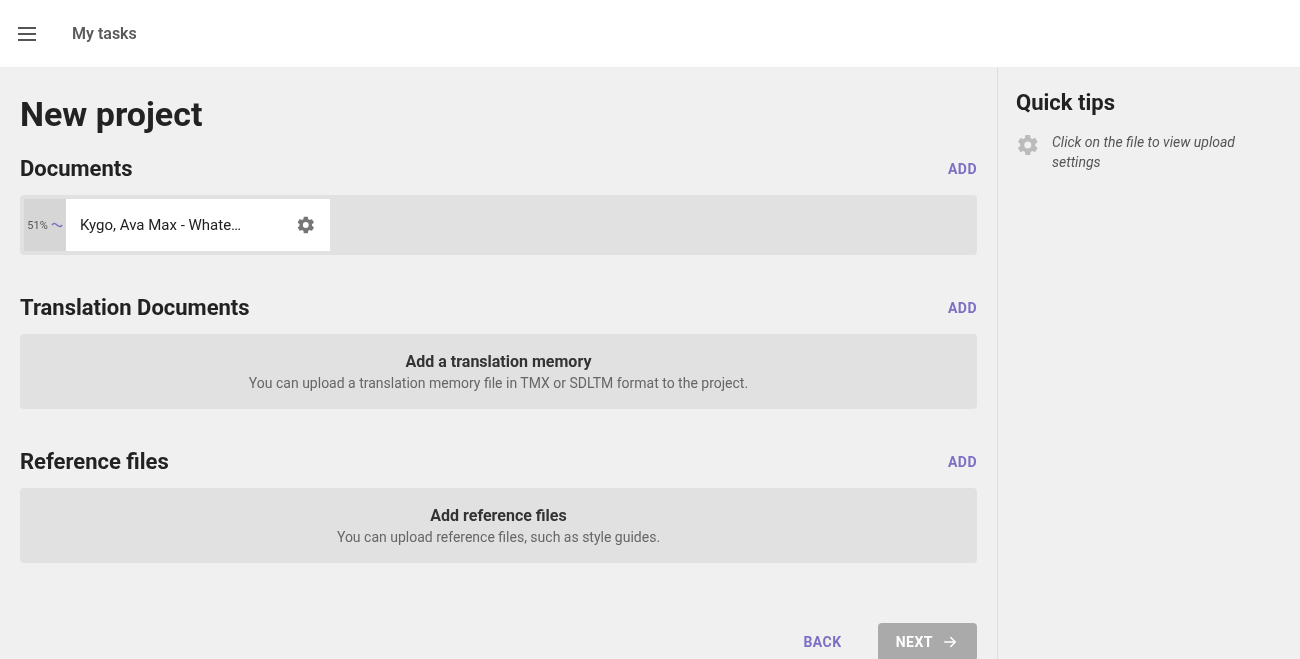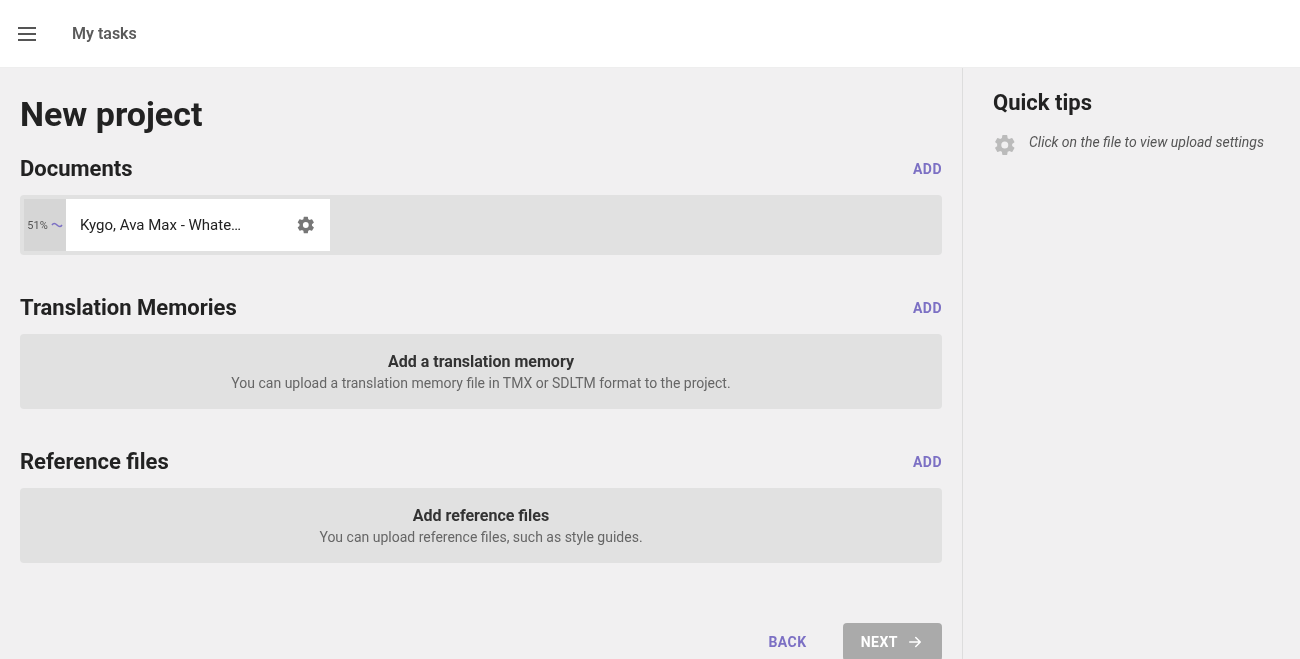--- a/index.html
+++ b/index.html
@@ -31,21 +31,21 @@
 .gear-icon { color: #777; cursor: pointer; }
 
 .placeholder-box { background: #e1e1e1; border-radius: 4px; margin-top: 14px; padding: 18px 20px; text-align: center; cursor: pointer; }
 .placeholder-title { font-size: 16px; font-weight: 700; color: #333; }
 .placeholder-sub { font-size: 14px; color: #666; margin-top: 4px; }
 
 .footer-buttons { display: flex; justify-content: flex-end; gap: 20px; margin-top: 60px; align-items: center; }
 .btn-back { font-size: 14px; font-weight: 700; color: #7c70c4; letter-spacing: .5px; cursor: pointer; padding: 10px 16px; }
 .btn-next { background: #aaa; color: #fff; font-size: 14px; font-weight: 700; letter-spacing: .5px; padding: 10px 18px; border-radius: 4px; display: flex; align-items: center; gap: 8px; cursor: pointer; }
 
-.side { width: 338px; border-left: 1px solid #ddd; background: #f1f0f1; padding: 22px 30px; }
+.side { width: 303px; border-left: 1px solid #ddd; background: #f1f0f1; padding: 22px 18px; }
 .side-title { font-size: 22px; font-weight: 700; color: #222; margin-bottom: 18px; }
 .tip { display: flex; gap: 12px; margin-bottom: 18px; color: #555; font-style: italic; }
 .tip-icon { flex: 0 0 24px; color: #aaa; }
 .tip-text { font-size: 14px; line-height: 1.4; }
 svg { display: block; }
 </style>
 </head>
 <body>
 
 <div class="topbar">
@@ -78,21 +78,21 @@
           <span class="gear-icon">
             <svg width="20" height="20" viewBox="0 0 24 24">
                 <path fill="#777" d="M19.14,12.94a7.14,7.14,0,0,0,.05-.94,7.14,7.14,0,0,0-.05-.94l2.11-1.65a.5.5,0,0,0,.12-.64l-2-3.46a.5.5,0,0,0-.61-.22l-2.49,1a7,7,0,0,0-1.63-.94l-.38-2.65A.5.5,0,0,0,13.77,2H9.77a.5.5,0,0,0-.49.42L8.9,5.07a7,7,0,0,0-1.63.94l-2.49-1a.5.5,0,0,0-.61.22l-2,3.46a.5.5,0,0,0,.12.64L4.4,11.06a7.14,7.14,0,0,0-.5.94,7.14,7.14,0,0,0,.5.94L2.29,14.59a.5.5,0,0,0-.12.64l2,3.46a.5.5,0,0,0,.61.22l2.49-1a7,7,0,0,0,1.63.94l.38,2.65a.5.5,0,0,0,.49.42h4a.5.5,0,0,0,.49-.42l.38-2.65a7,7,0,0,0,1.63-.94l2.49,1a.5.5,0,0,0,.61-.22l2-3.46a.5.5,0,0,0-.12-.64ZM11.77,15.5A3.5,3.5,0,1,1,15.27,12,3.5,3.5,0,0,1,11.77,15.5Z"></path>
               </svg>
           </span>
         </div>
       </div>
     </div>
 
     <div class="section-head" style="margin-top:40px;">
-      <div class="section-title">Translation Memories</div>
+      <div class="section-title">Translation Documents</div>
       <div class="add-link">ADD</div>
     </div>
     <div class="placeholder-box">
       <div class="placeholder-title">Add a translation memory</div>
       <div class="placeholder-sub">You can upload a translation memory file in TMX or SDLTM format to the project.</div>
     </div>
 
     <div class="section-head" style="margin-top:40px;">
       <div class="section-title">Reference files</div>
       <div class="add-link">ADD</div>

